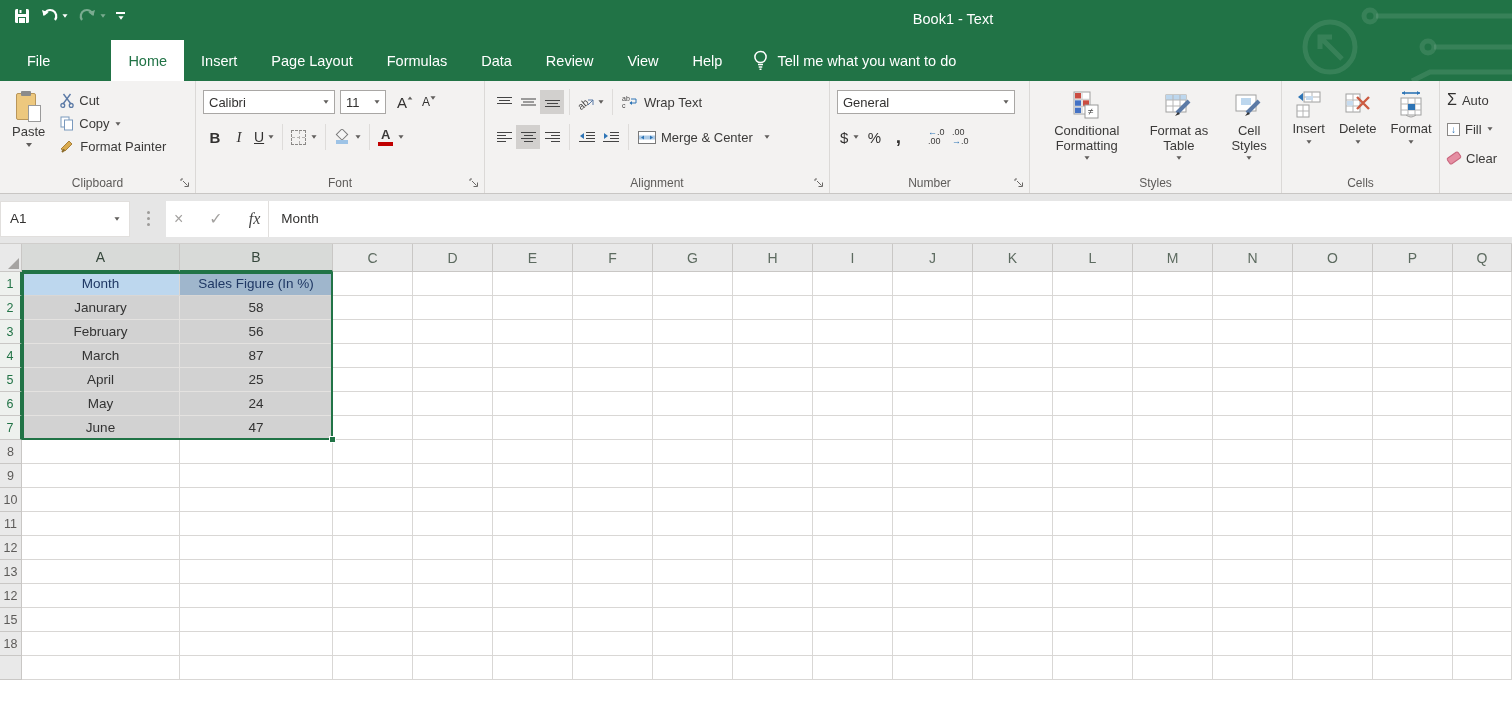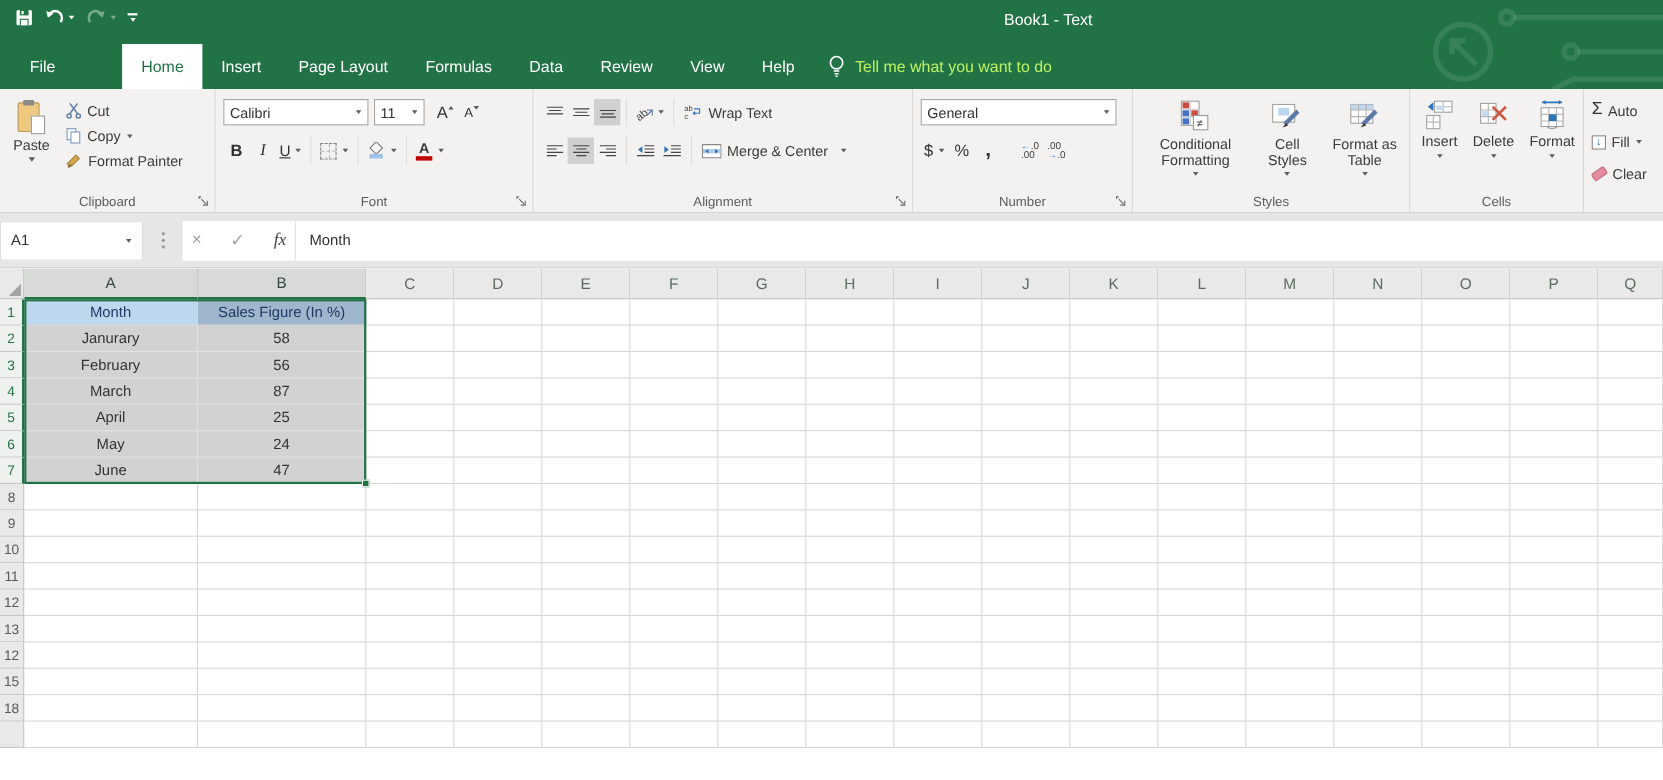--- a/index.html
+++ b/index.html
@@ -10,21 +10,21 @@
   .header { position:absolute; top:0; left:0; width:1512px; height:81px; background:#217346; overflow:hidden; }
   .deco { position:absolute; top:0; right:0; z-index:0; }
   .titlebar { position:absolute; top:0; left:0; right:0; height:40px; z-index:1; }
   .qat { position:absolute; left:14px; top:8px; display:flex; align-items:center; gap:10px; }
   .qat .item { display:flex; align-items:center; gap:3px; }
   .dim { opacity:.4; }
   .wtitle { position:absolute; left:953px; top:11px; transform:translateX(-50%); color:#fff; font-size:14.5px; white-space:nowrap; }
   .tabrow { position:absolute; top:40px; left:0; right:0; height:41px; display:flex; align-items:stretch; padding-left:10px; z-index:1; }
   .tab { padding:0 17px; display:flex; align-items:center; color:#fff; font-size:14.5px; cursor:default; }
   .tab.active { background:#fff; color:#217346;margin-left:44px; }
-  .tellme { display:flex; align-items:center; gap:9px; color:#bef264; font-size:14.5px; margin-left:14px; }
+  .tellme { display:flex; align-items:center; gap:9px; color:#ffffff; font-size:14.5px; margin-left:14px; }
 
   
   .ribbon { position:absolute; top:81px; left:0; width:1512px; height:113px; background:#f3f2f1; border-bottom:1px solid #c8c6c4; display:flex; }
   .rgroup { position:relative; height:100%; border-right:1px solid #dbd9d7; flex:none; }
   .glabel { position:absolute; bottom:3px; left:0; right:0; text-align:center; font-size:12px; color:#5d5b59; }
   .launcher { position:absolute; bottom:5px; right:5px; }
   .gc { position:absolute; top:7px; left:7px; right:4px; bottom:24px; }
   .rrow { display:flex; align-items:center; height:28px; margin-bottom:7px; }
   .rbtn { display:flex; align-items:center; gap:5px; font-size:13px; color:#3b3a39; padding:2px 4px; white-space:nowrap; }
   .sbtn { display:flex; align-items:center; justify-content:center; min-width:24px; height:24px; padding:0 3px; }
@@ -399,39 +399,39 @@
             <rect x="2" y="2" width="6" height="5.5" fill="#cb4c41"></rect>
               <rect x="2" y="9.3" width="6" height="5.5" fill="#4472c4"></rect>
               <rect x="10" y="9.3" width="6" height="5.5" fill="#cb4c41"></rect>
               <rect x="2" y="16.6" width="6" height="5.5" fill="#4472c4"></rect>
             <rect x="12" y="14" width="13" height="13" fill="#fff" stroke="#9a9a9a"></rect>
               <text x="15" y="24" font-size="10" fill="#444">≠</text>
           </svg>
           <span class="lbl">Conditional Formatting</span>
           <span class="caret caret-sm" style="margin-top:2px;"></span>
         </div>
-        <div class="bigbtn" style="width:58px;">
-          <svg width="28" height="30" viewBox="0 0 28 30">
-            <rect x="1" y="4" width="20" height="16" fill="#fff" stroke="#a0a0a0"></rect>
-            <rect x="6" y="7" width="10" height="7" fill="#bdd7ee"></rect>
-            <path d="M12 22 L24 10" stroke="#5b7aa6" stroke-width="4"></path>
-              <path d="M10 25 l3 -4 2 2 z" fill="#333"></path>
-          </svg>
-          <span class="lbl">Cell Styles</span>
-          <span class="caret caret-sm" style="margin-top:2px;"></span>
-        </div>
         <div class="bigbtn" style="width:76px;">
           <svg width="28" height="30" viewBox="0 0 28 30">
             <rect x="1" y="4" width="20" height="17" fill="#fff" stroke="#a0a0a0"></rect>
             <rect x="1" y="4" width="20" height="5" fill="#bdd7ee"></rect>
             <path d="M1 9 h20 M1 15 h20 M8 4 v17 M15 4 v17" stroke="#b5b5b5"></path>
             <path d="M12 22 L24 10" stroke="#5b7aa6" stroke-width="4"></path>
               <path d="M10 25 l3 -4 2 2 z" fill="#333"></path>
           </svg>
           <span class="lbl">Format as Table</span>
+          <span class="caret caret-sm" style="margin-top:2px;"></span>
+        </div>
+        <div class="bigbtn" style="width:58px;">
+          <svg width="28" height="30" viewBox="0 0 28 30">
+            <rect x="1" y="4" width="20" height="16" fill="#fff" stroke="#a0a0a0"></rect>
+            <rect x="6" y="7" width="10" height="7" fill="#bdd7ee"></rect>
+            <path d="M12 22 L24 10" stroke="#5b7aa6" stroke-width="4"></path>
+              <path d="M10 25 l3 -4 2 2 z" fill="#333"></path>
+          </svg>
+          <span class="lbl">Cell Styles</span>
           <span class="caret caret-sm" style="margin-top:2px;"></span>
         </div>
       </div>
       <div class="glabel">Styles</div>
     </div>
 
     <div class="rgroup" style="width:158px">
       <div class="gc" style="display:flex;justify-content:center;gap:4px;">
         <div class="bigbtn">
           <svg width="26" height="28" viewBox="0 0 26 28">

